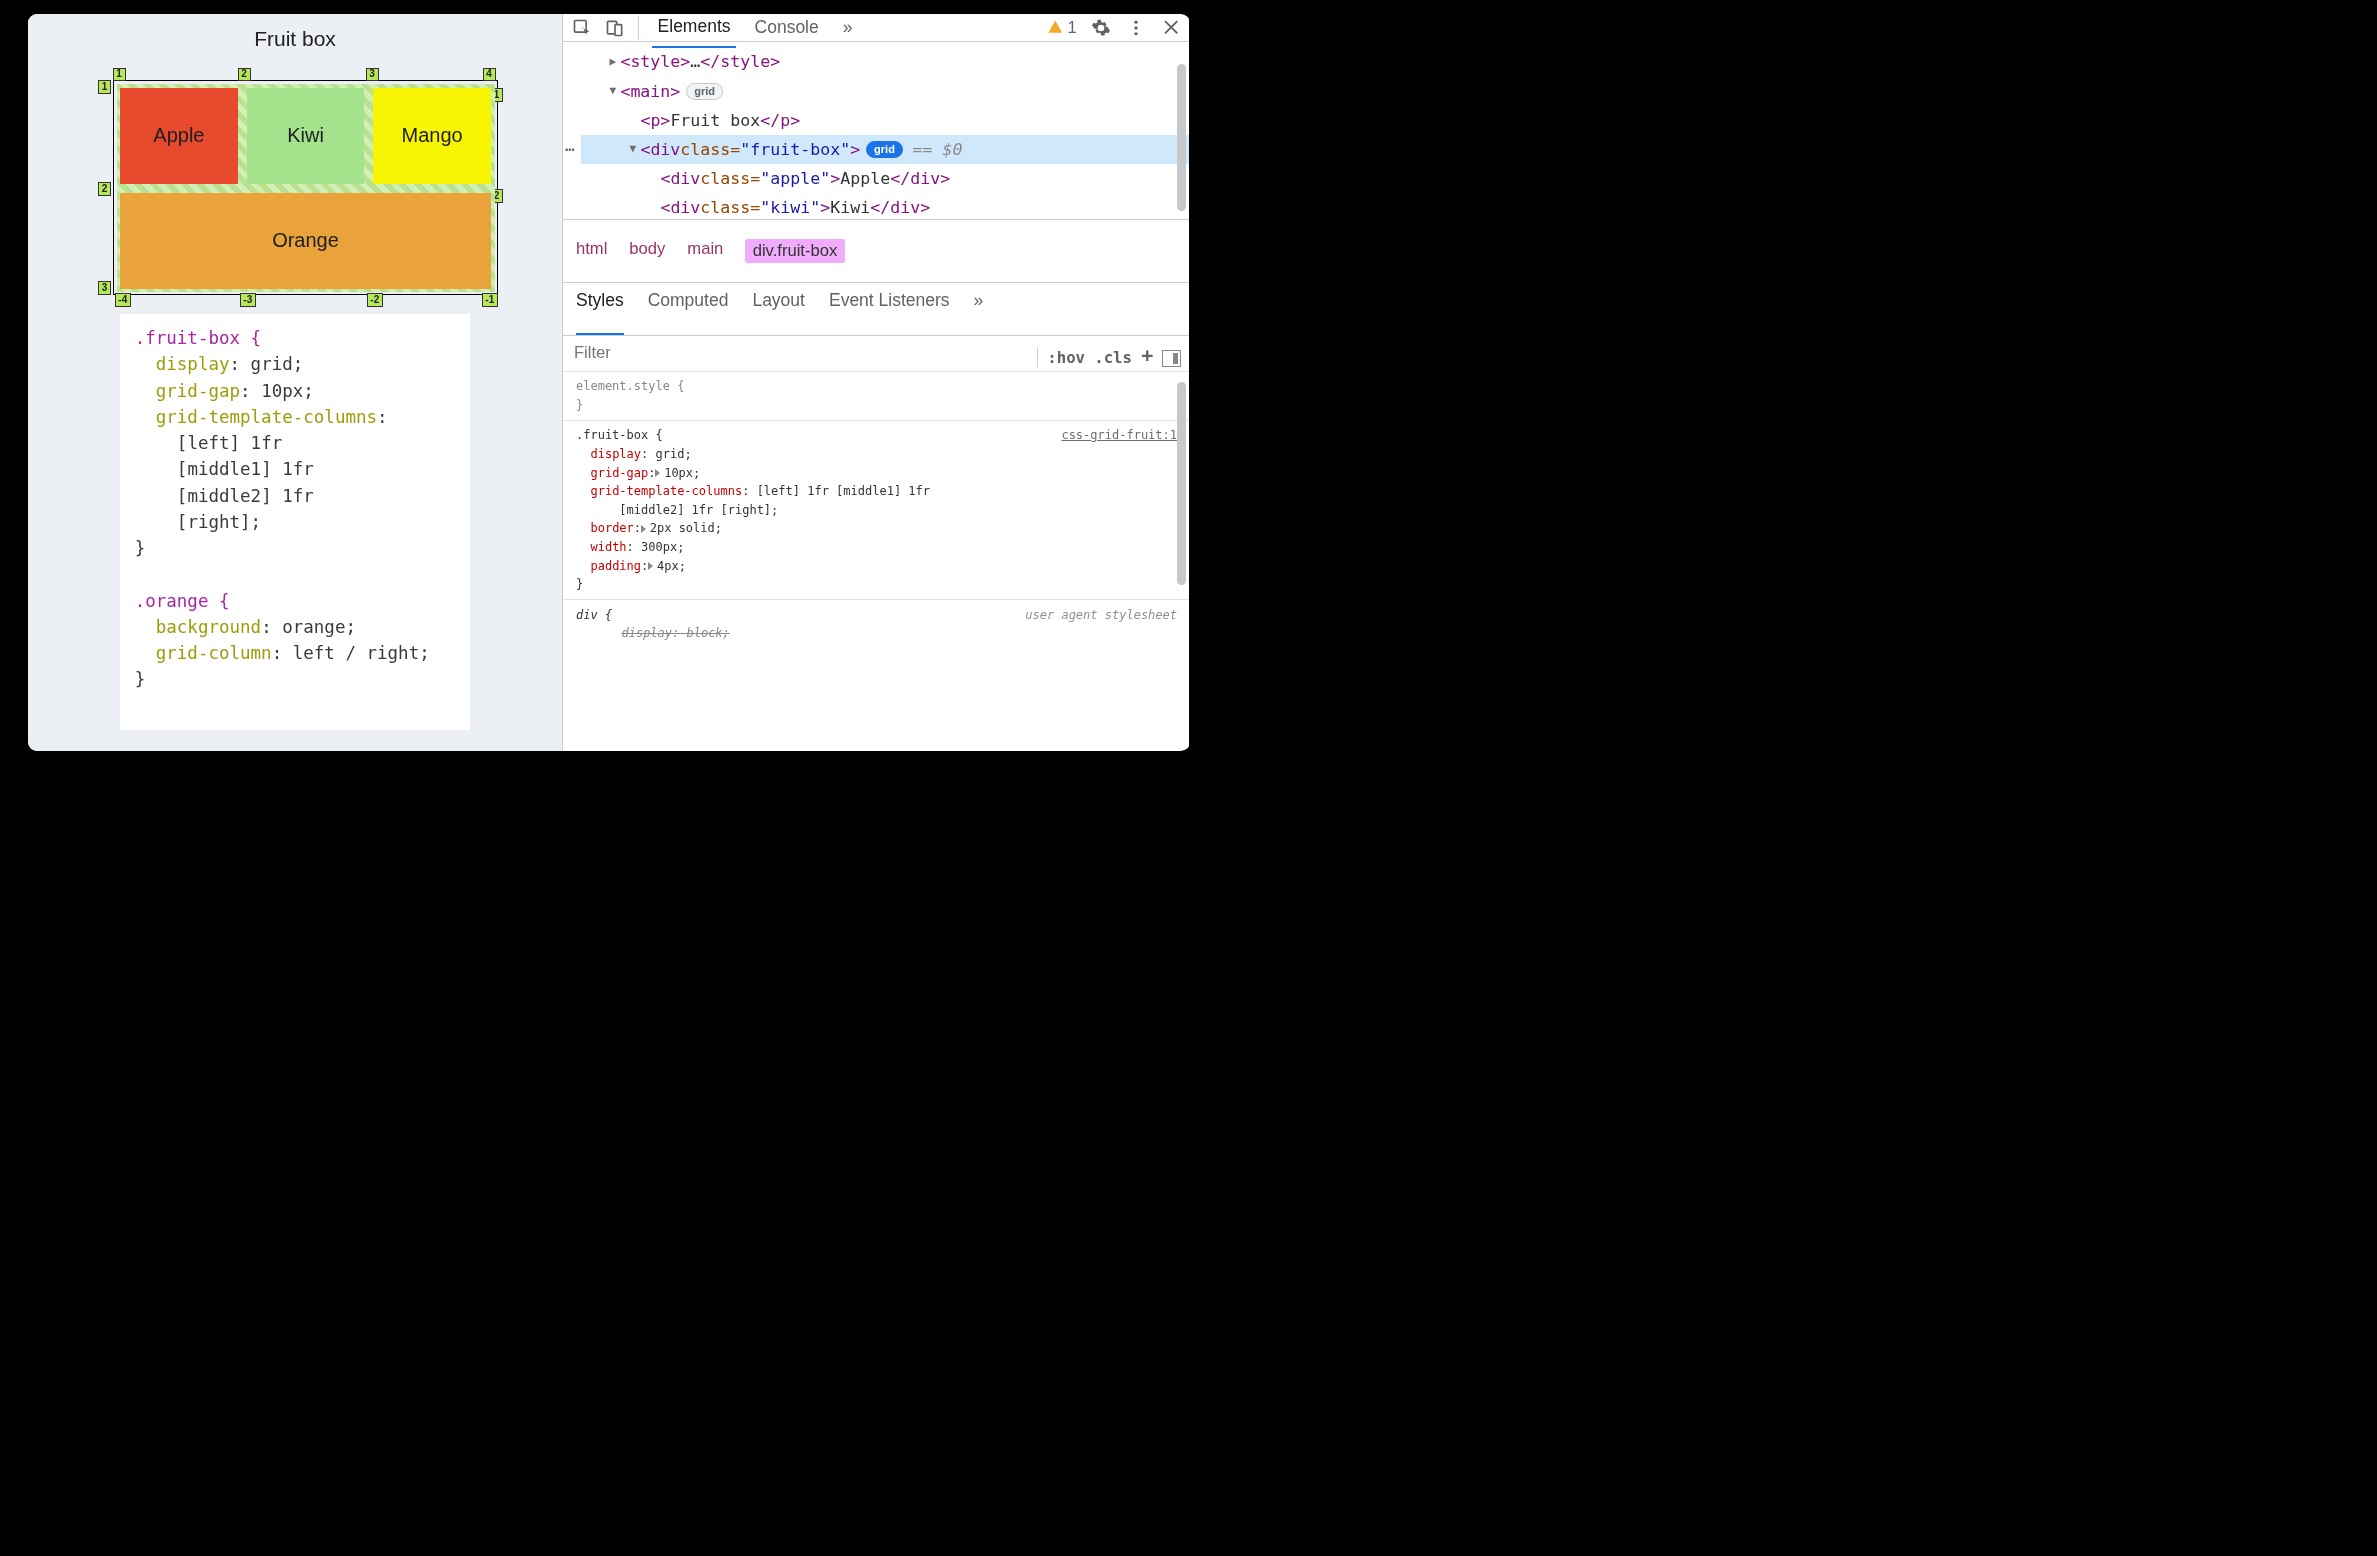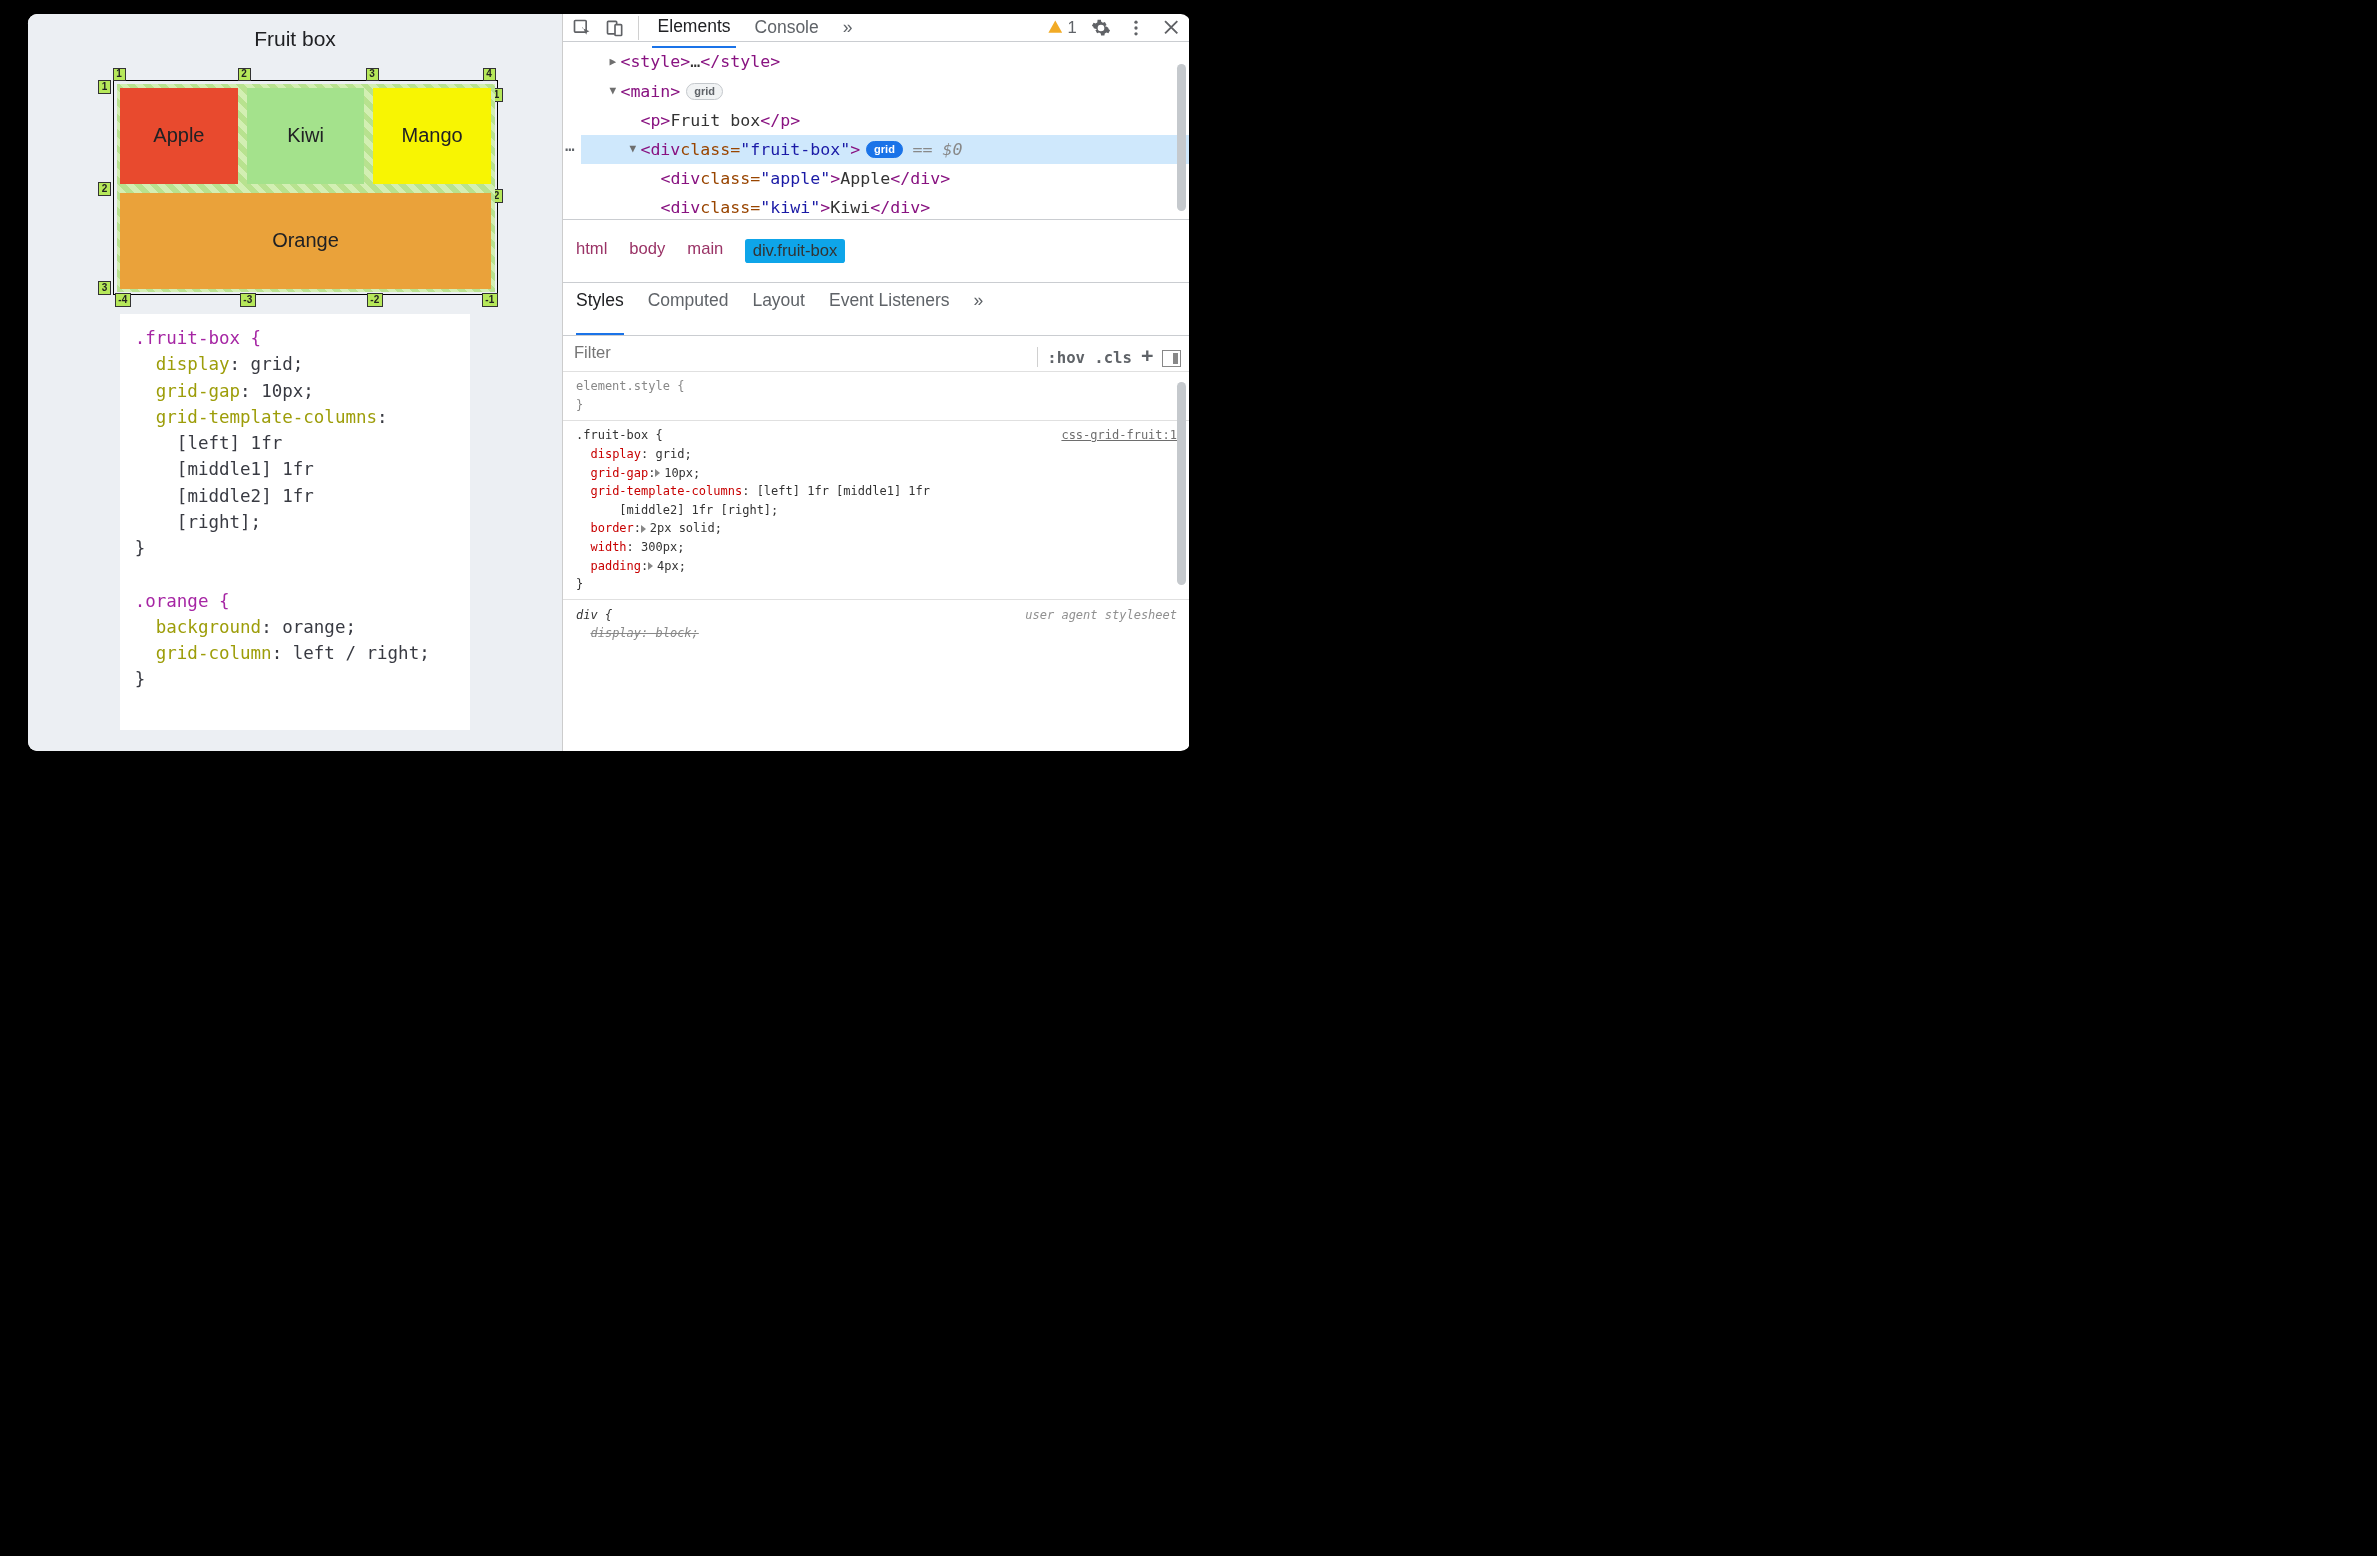--- a/index.html
+++ b/index.html
@@ -147,21 +147,21 @@
 
   .dt-crumb {
     border-top:0.9px solid #cacdd1;
     border-bottom:0.9px solid #cacdd1;
     padding:19px 13px;
     font-size:16.6px;
     display:flex;
     gap:22px;
   }
   .dt-crumb span{color:#9a3366;cursor:pointer;}
-  .dt-crumb span.cur{background:#0ea5e9;color:#333;padding:1.8px 7.4px;border-radius:2.8px;}
+  .dt-crumb span.cur{background:#f0abfc;color:#333;padding:1.8px 7.4px;border-radius:2.8px;}
 
   .dt-subtabs{
     display:flex; gap:24px; padding:7.4px 13px 0;
     border-bottom:0.9px solid #cacdd1;
     font-size:17.5px;
   }
   .dt-subtabs .st{color:#5f6368;padding-bottom:22px;cursor:pointer;}
   .dt-subtabs .st.active{color:#202124;border-bottom:2.8px solid #1a73e8;}
 
   .styles-toolbar{
@@ -386,20 +386,20 @@
       <div>&nbsp;&nbsp;<span class="p-name">display</span>: <span class="p-val">grid</span>;</div>
       <div>&nbsp;&nbsp;<span class="p-name">grid-gap</span>:<span class="mini-tri"></span><span class="p-val">10px</span>;</div>
       <div>&nbsp;&nbsp;<span class="p-name">grid-template-columns</span>: <span class="p-val">[left] 1fr [middle1] 1fr</span></div>
       <div>&nbsp;&nbsp;&nbsp;&nbsp;&nbsp;&nbsp;<span class="p-val">[middle2] 1fr [right]</span>;</div>
       <div>&nbsp;&nbsp;<span class="p-name">border</span>:<span class="mini-tri"></span><span class="p-val">2px solid</span>;</div>
       <div>&nbsp;&nbsp;<span class="p-name">width</span>: <span class="p-val">300px</span>;</div>
       <div>&nbsp;&nbsp;<span class="p-name">padding</span>:<span class="mini-tri"></span><span class="p-val">4px</span>;</div>
       <div><span>}</span></div>
       <div class="styles-sep"></div>
       <div><span class="rule-sel" style="font-style:italic;">div {</span><span class="rule-ua">user agent stylesheet</span></div>
-      <div>&nbsp;&nbsp;<span class="struck" style="font-style:italic;">display: block;</span></div>
+      <div>&nbsp;&nbsp;<span class="struck" style="font-style:italic;margin-left:31px;">display: block;</span></div>
     </div>
     <div class="scroll-right2"></div>
 
   </div>
 
 </div>
 
 
 </body></html>

